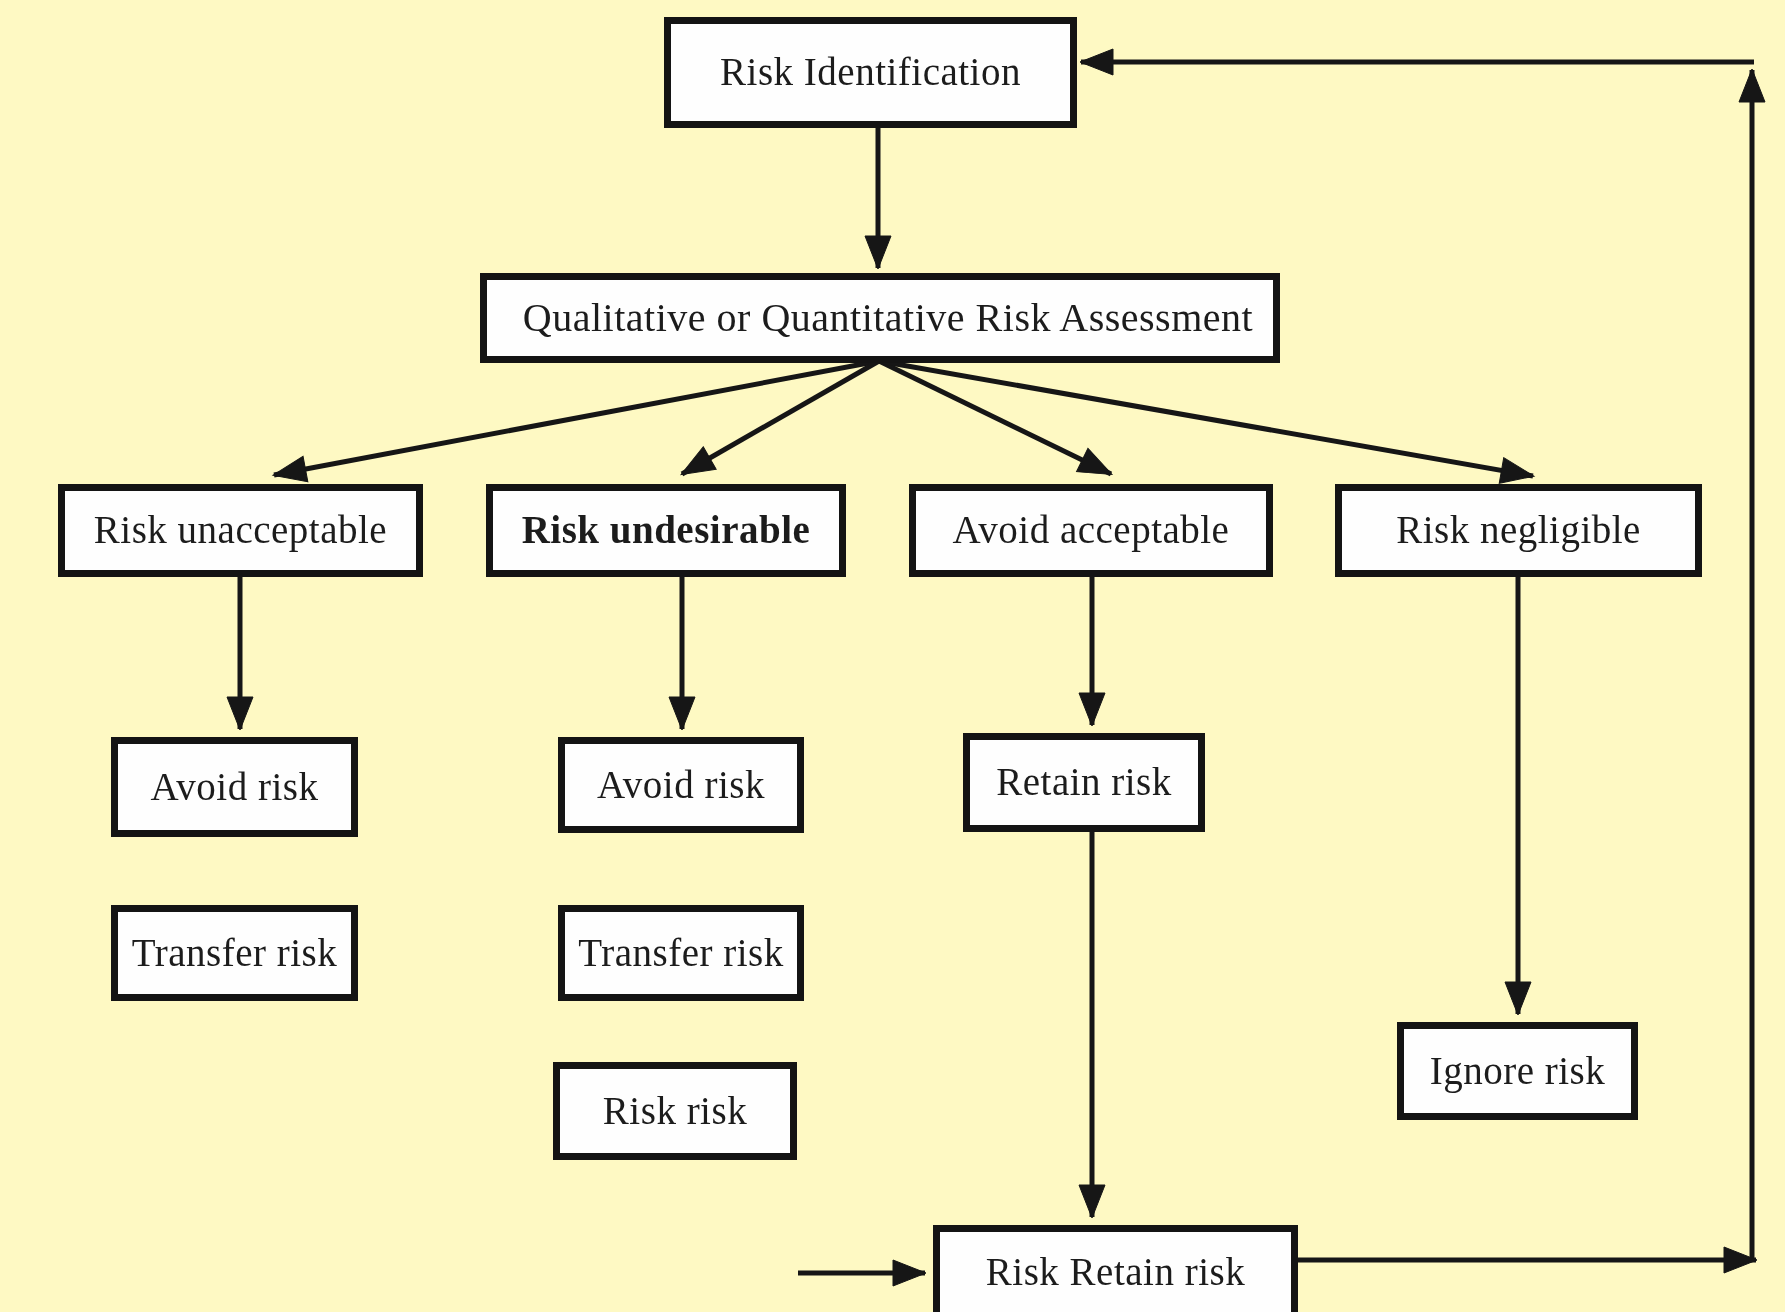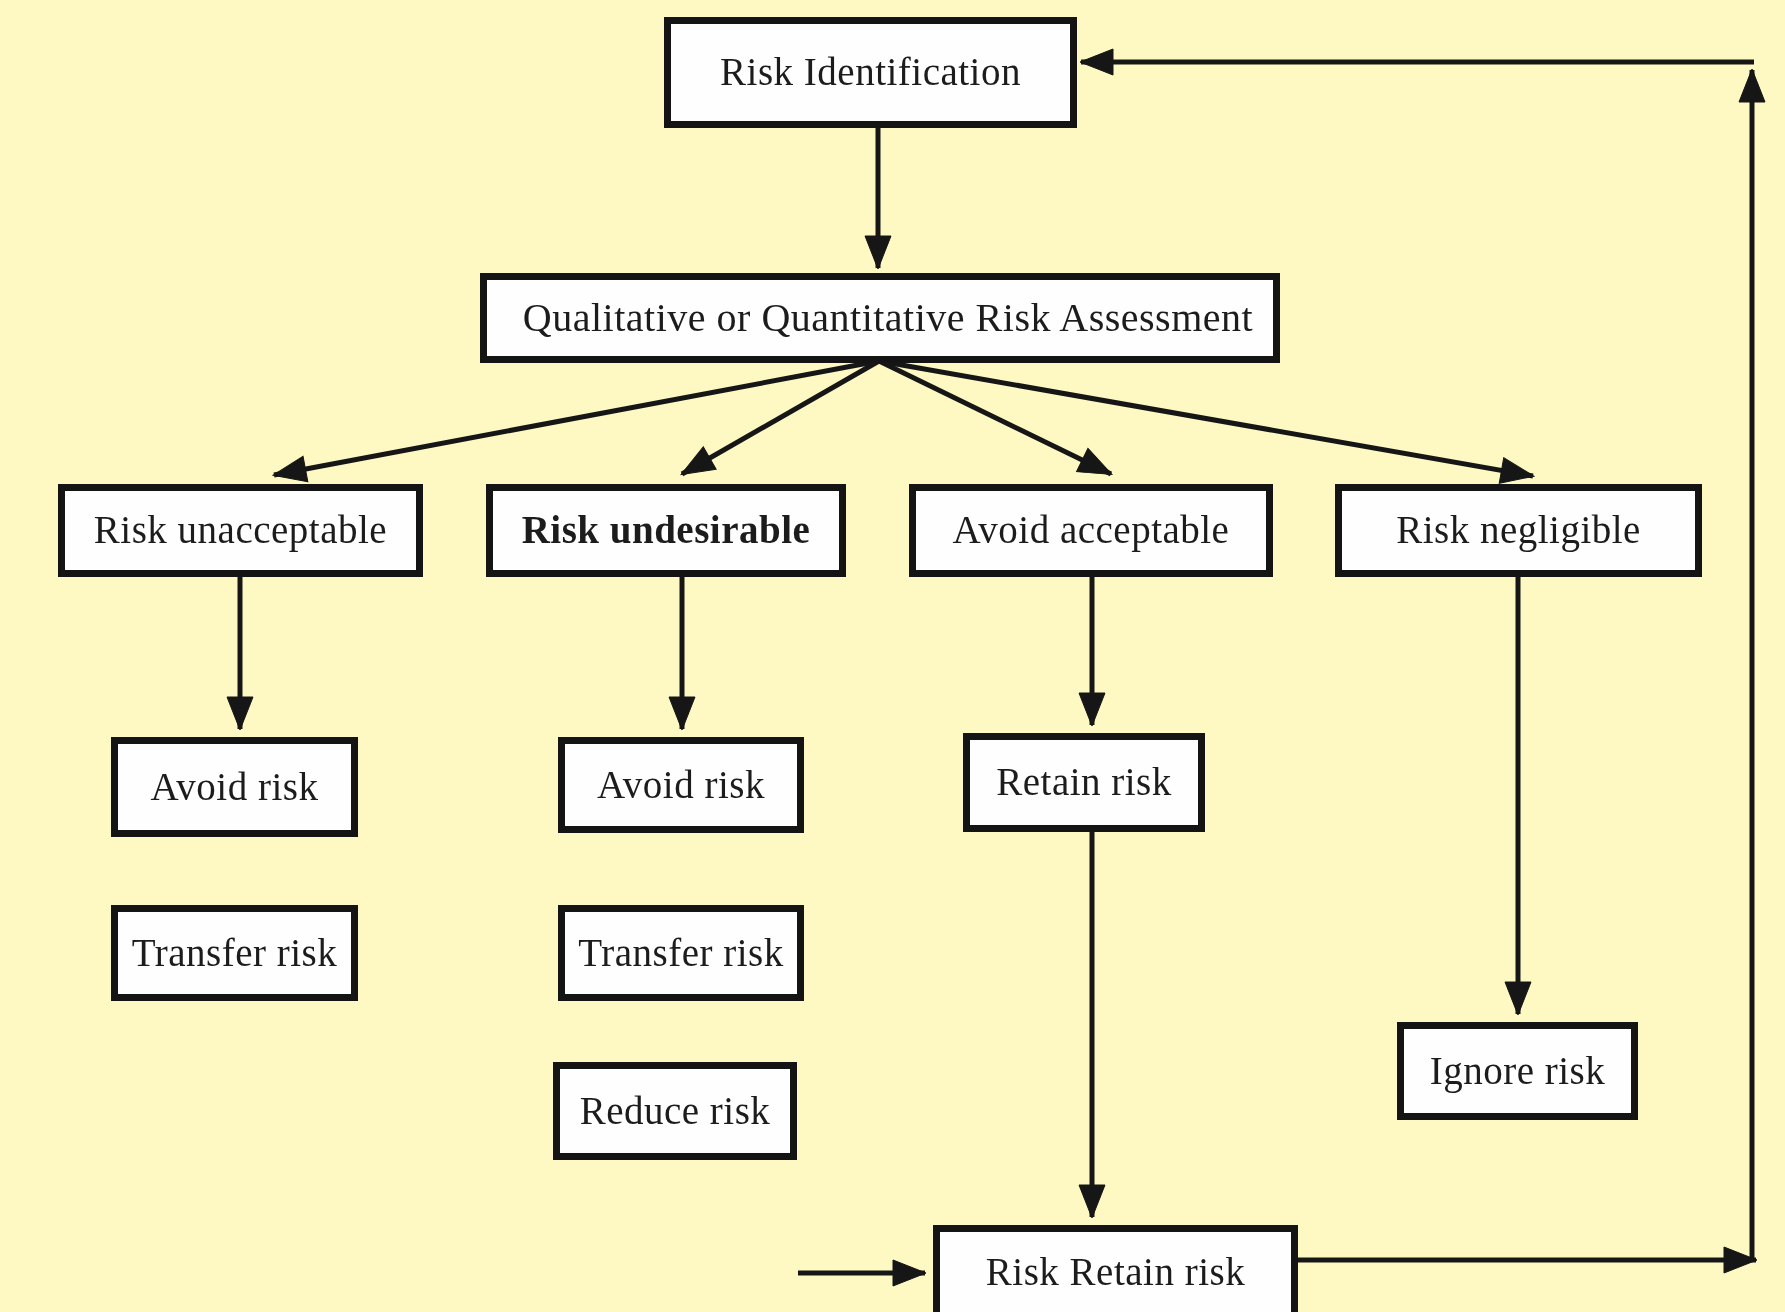--- a/index.html
+++ b/index.html
@@ -113,21 +113,21 @@
 
   <div class="node" style="left:558px; top:737px; width:246px; height:96px;">
     <span>Avoid risk</span>
   </div>
 
   <div class="node" style="left:558px; top:905px; width:246px; height:96px;">
     <span>Transfer risk</span>
   </div>
 
   <div class="node" style="left:553px; top:1062px; width:244px; height:98px;">
-    <span>Reduce risk</span>
+    <span>Risk risk</span>
   </div>
 
 
   <div class="node" style="left:963px; top:733px; width:242px; height:99px;">
     <span>Retain risk</span>
   </div>
 
   <div class="node" style="left:1397px; top:1022px; width:241px; height:98px;text-align:right;">
     <span>Ignore risk</span>
   </div>

